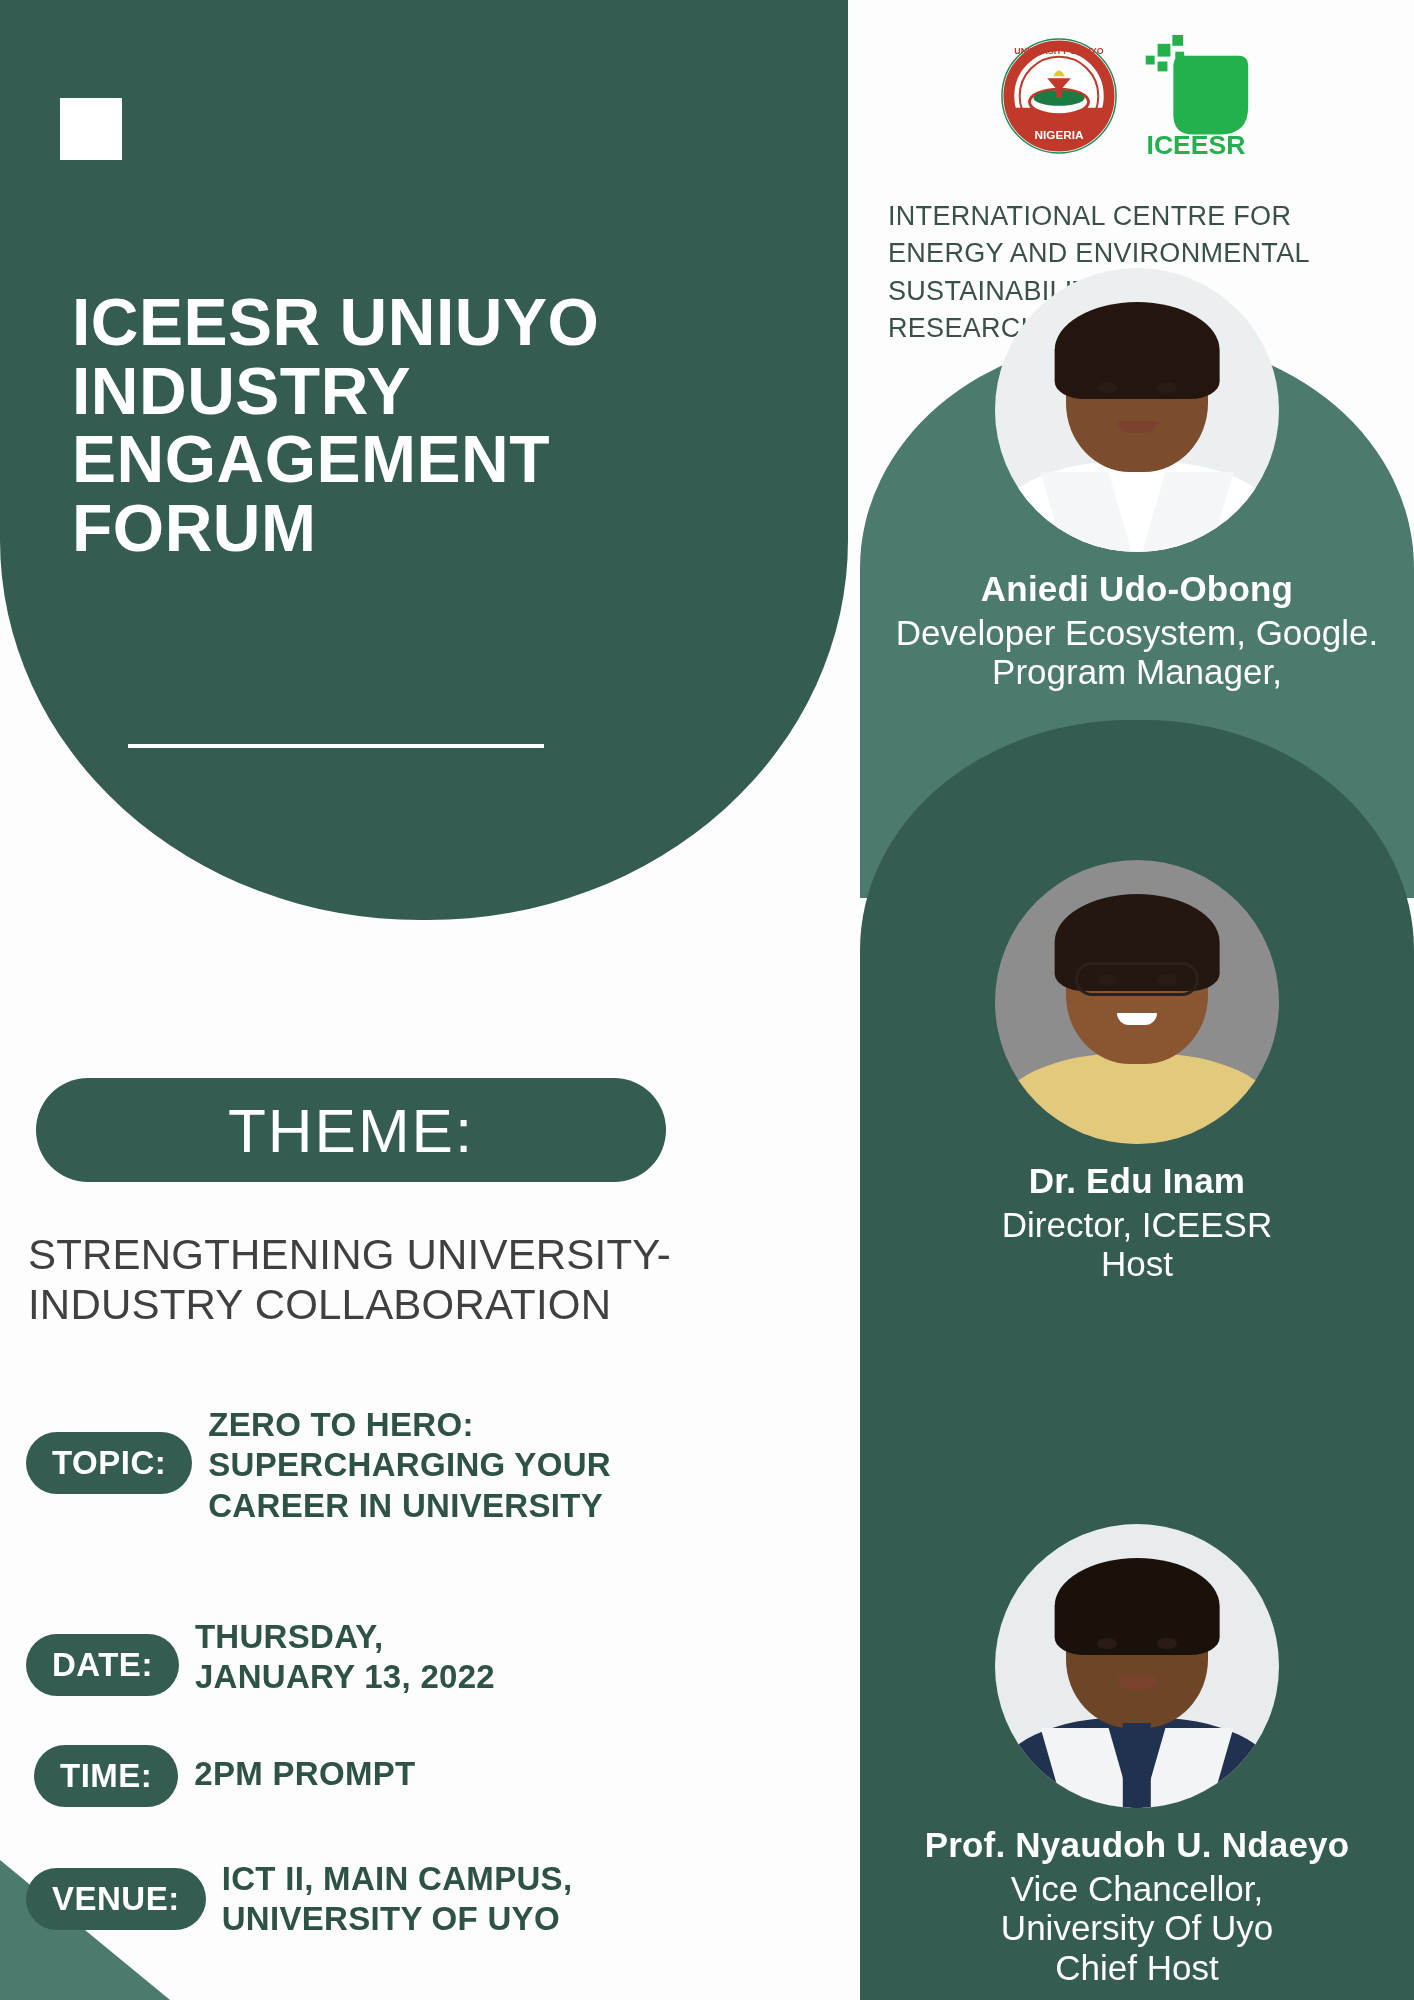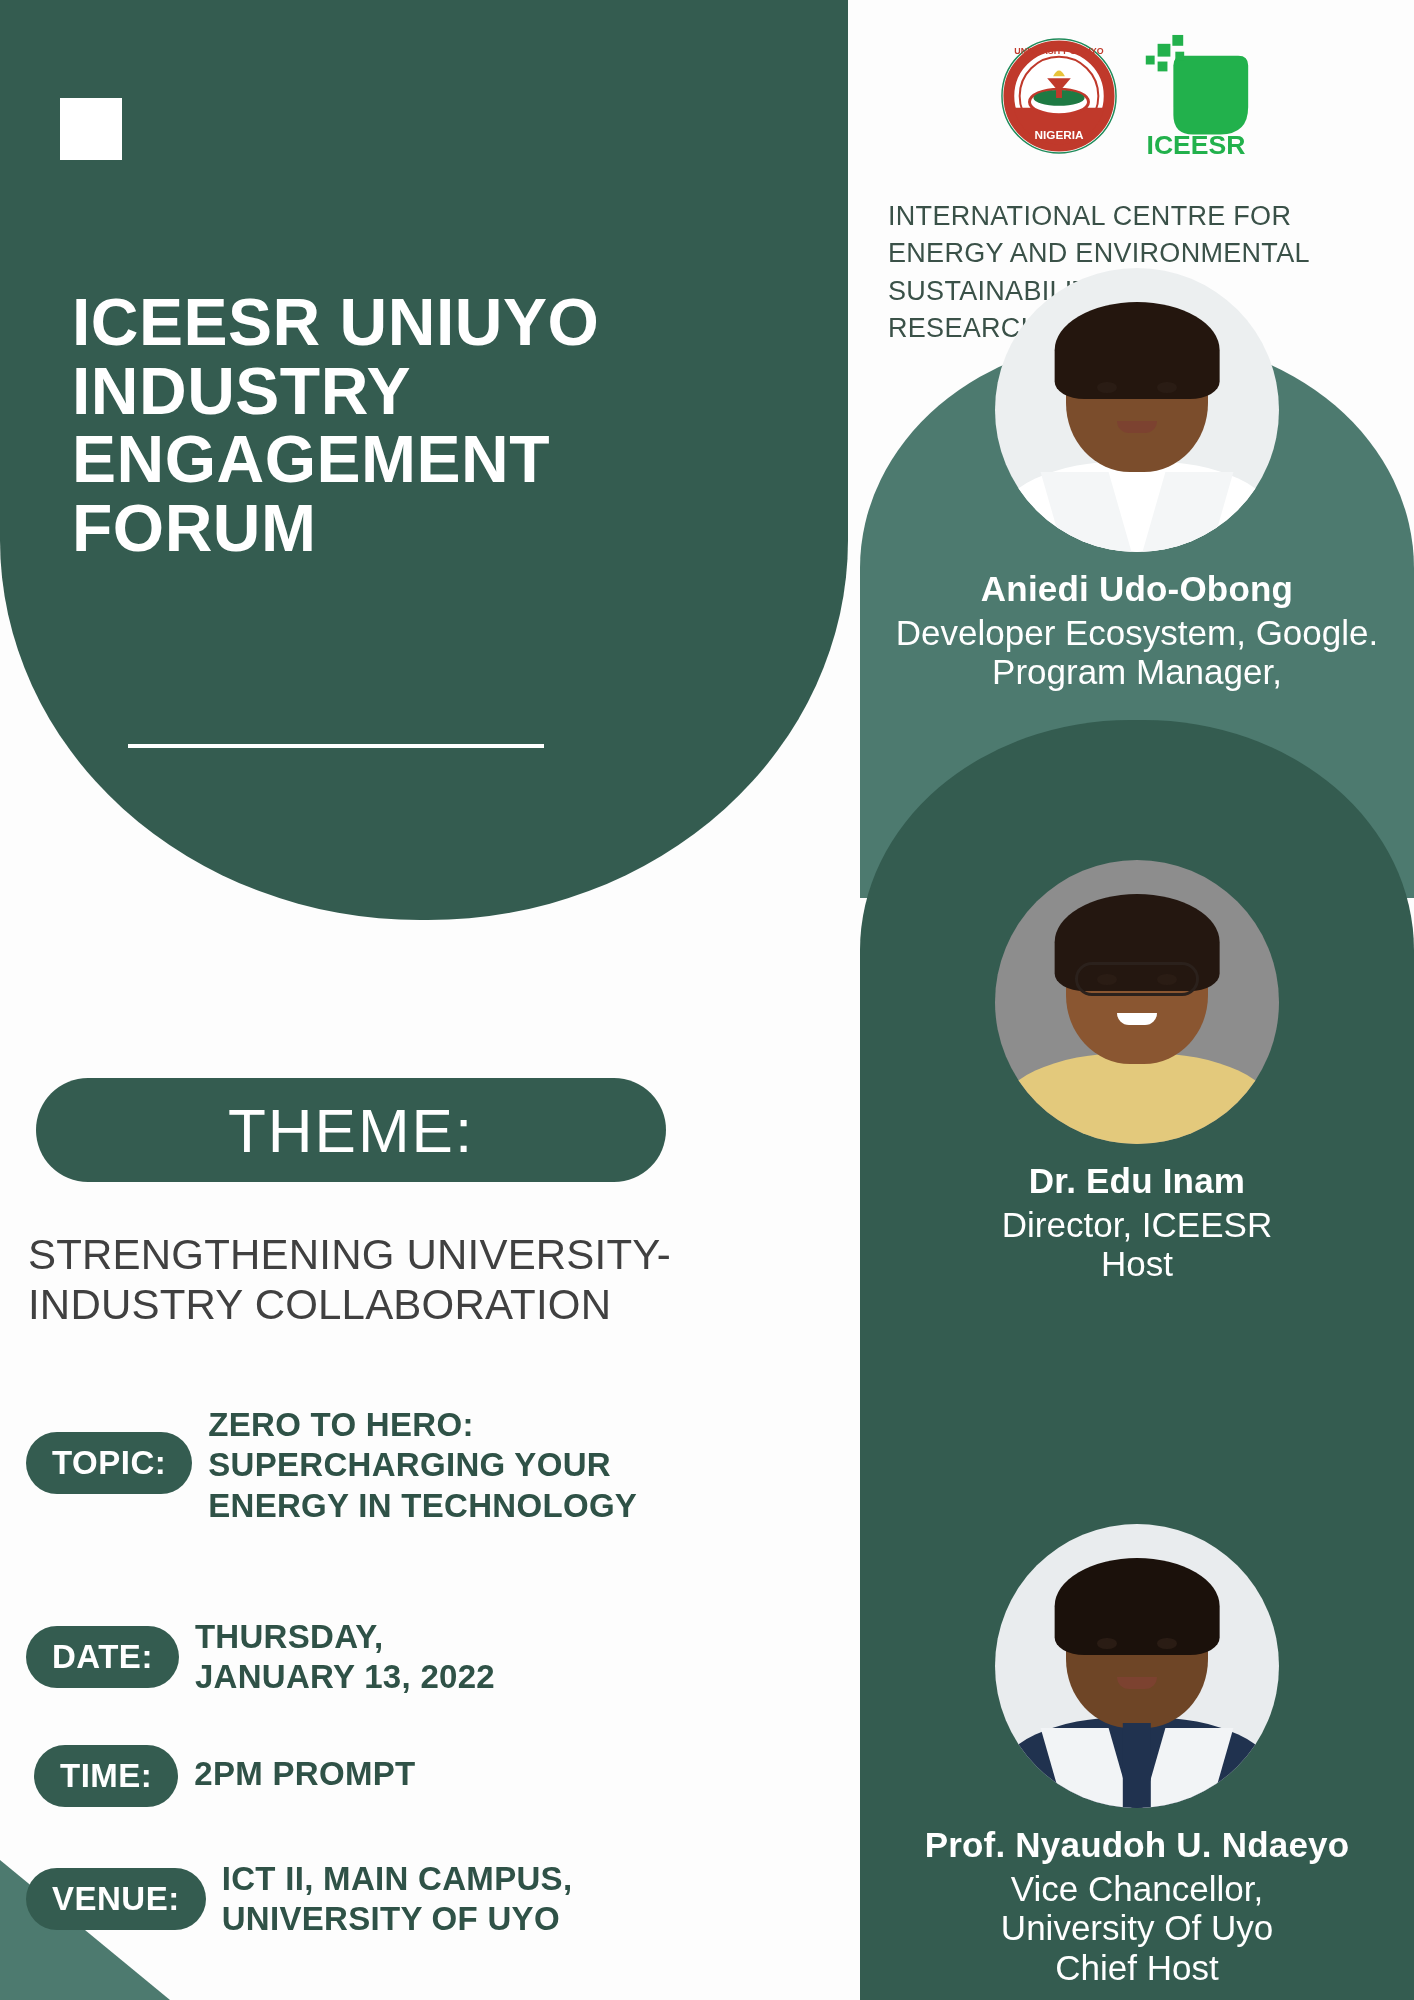--- a/index.html
+++ b/index.html
@@ -65,21 +65,21 @@
     padding:12px 26px; white-space:nowrap; flex:0 0 auto;
     display:flex; align-items:center; justify-content:center;
   }
   .detail-value{
     color:#2f5247; font-weight:bold; font-size:33px; line-height:1.22;
     letter-spacing:0.3px; padding-top:9px;
   }
   #detail-topic{ left:26px; top:1396px; }
   #detail-topic .detail-pill{ margin-top:36px; }
   #detail-date { left:26px; top:1608px; }
-  #detail-date .detail-pill{ margin-top:18px; }
+  #detail-date .detail-pill{ margin-top:26px; }
   #detail-time { left:34px; top:1745px; }
   #detail-venue{ left:26px; top:1850px; }
   #detail-venue .detail-pill{ margin-top:18px; }
 
   
   .logos{
     position:absolute; left:1000px; top:32px; width:300px; height:128px;
     display:flex; align-items:center; gap:14px;
   }
   .uniuyo-logo{ width:118px; height:118px; position:relative; flex:0 0 auto; }
@@ -186,21 +186,21 @@
   <div class="theme-text">
     <div>STRENGTHENING UNIVERSITY-</div>
     <div>INDUSTRY COLLABORATION</div>
   </div>
 
   <div class="detail" id="detail-topic">
     <div class="detail-pill">TOPIC:</div>
     <div class="detail-value">
       <div>ZERO TO HERO:</div>
       <div>SUPERCHARGING YOUR</div>
-      <div>ENERGY IN TECHNOLOGY</div>
+      <div>CAREER IN UNIVERSITY</div>
     </div>
   </div>
 
   <div class="detail" id="detail-date">
     <div class="detail-pill">DATE:</div>
     <div class="detail-value">
       <div>THURSDAY,</div>
       <div>JANUARY 13, 2022</div>
     </div>
   </div>

